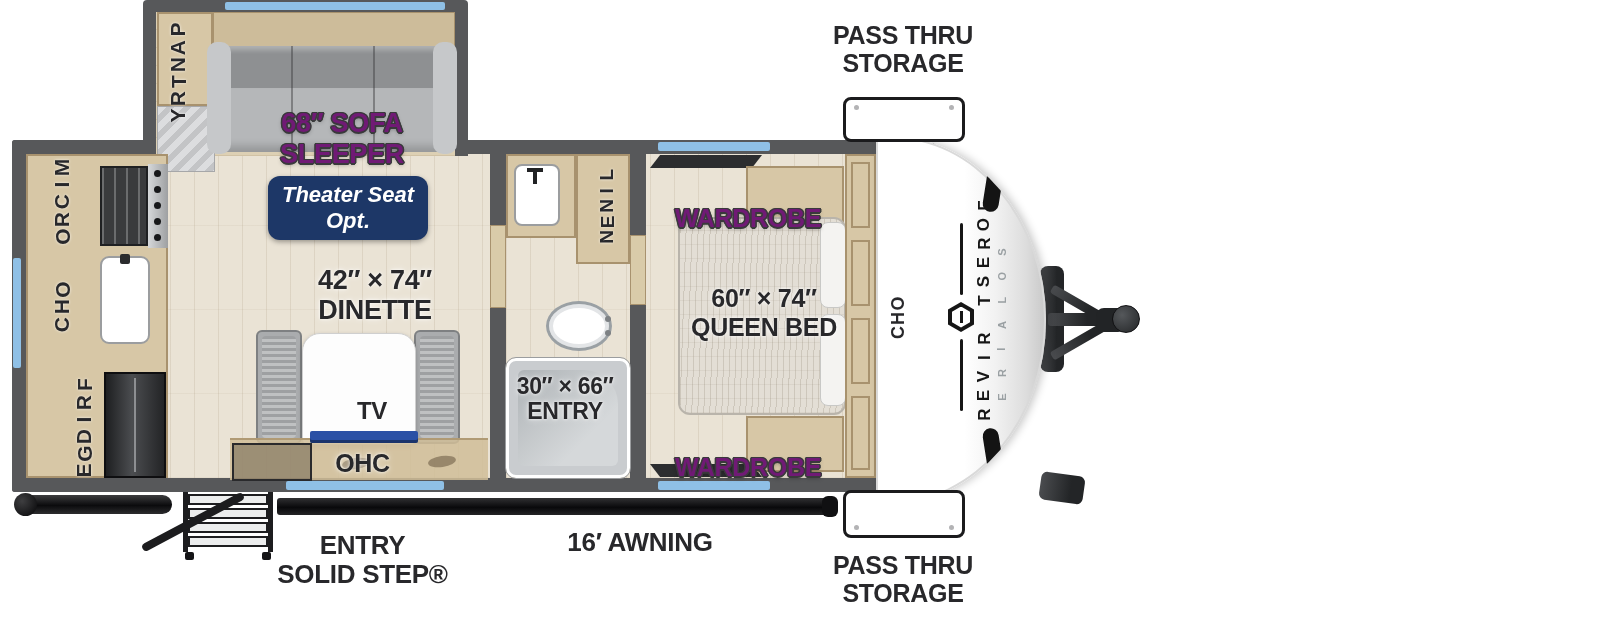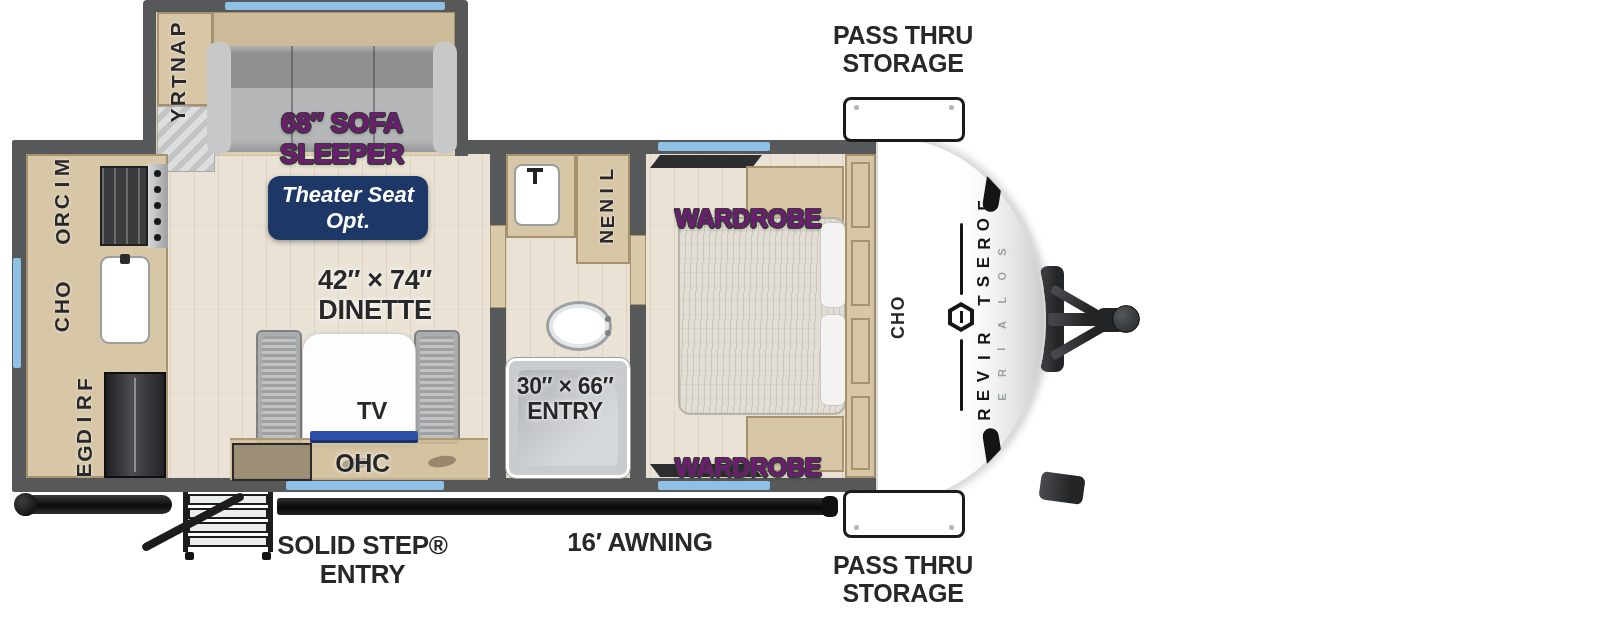--- a/index.html
+++ b/index.html
@@ -75,22 +75,22 @@
 
   <div class="lbl" style="left:808px;top:22px;width:190px;font-size:25px;">
     <div>PASS THRU</div>
     <div>STORAGE</div>
   </div>
   <div class="lbl" style="left:808px;top:552px;width:190px;font-size:25px;">
     <div>PASS THRU</div>
     <div>STORAGE</div>
   </div>
   <div class="lbl" style="left:260px;top:531px;width:205px;font-size:26px;">
+    <div>ENTRY</div>
     <div>SOLID STEP®</div>
-    <div>ENTRY</div>
   </div>
   <div class="lbl" style="left:545px;top:528px;width:190px;font-size:26px;">16′ AWNING</div>
 
   <div class="abs" style="left:843px;top:97px;width:122px;height:45px;background:#fff;border:3px solid #1b1b1d;border-radius:8px;z-index:6;box-sizing:border-box;">
     <div class="abs" style="left:8px;top:5px;width:5px;height:5px;border-radius:50%;background:#b3b3b5;"></div>
     <div class="abs" style="right:8px;top:5px;width:5px;height:5px;border-radius:50%;background:#b3b3b5;"></div>
   </div>
   <div class="abs" style="left:843px;top:490px;width:122px;height:48px;background:#fff;border:3px solid #1b1b1d;border-radius:8px;z-index:6;box-sizing:border-box;">
     <div class="abs" style="left:8px;bottom:5px;width:5px;height:5px;border-radius:50%;background:#b3b3b5;"></div>
     <div class="abs" style="right:8px;bottom:5px;width:5px;height:5px;border-radius:50%;background:#b3b3b5;"></div>
@@ -260,20 +260,24 @@
     <div>DINETTE</div>
   </div>
   <div class="lbl glow" style="left:340px;top:398px;width:64px;font-size:24px;">TV</div>
   <div class="lbl glow" style="left:320px;top:450px;width:85px;font-size:25px;">OHC</div>
   <div class="lbl glow" style="left:490px;top:374px;width:150px;font-size:23px;z-index:8;">
     <div>30″ × 66″</div>
     <div>ENTRY</div>
   </div>
   <div class="lbl white" style="left:658px;top:181px;width:180px;font-size:25px;">WARDROBE</div>
   <div class="lbl white" style="left:658px;top:430px;width:180px;font-size:25px;">WARDROBE</div>
+  <div class="lbl glow" style="left:676px;top:284px;width:176px;font-size:25px;line-height:1.16;">
+    <div>60″ × 74″</div>
+    <div>QUEEN BED</div>
+  </div>
 
   <div class="vlabel vstack" style="left:158px;top:16px;width:36px;height:114px;font-size:21px;">
       <span class="vch">P</span>
       <span class="vch">A</span>
       <span class="vch">N</span>
       <span class="vch">T</span>
       <span class="vch">R</span>
       <span class="vch">Y</span>
     </div>
   <div class="vlabel vstack" style="left:44px;top:156px;width:32px;height:92px;font-size:21px;">

